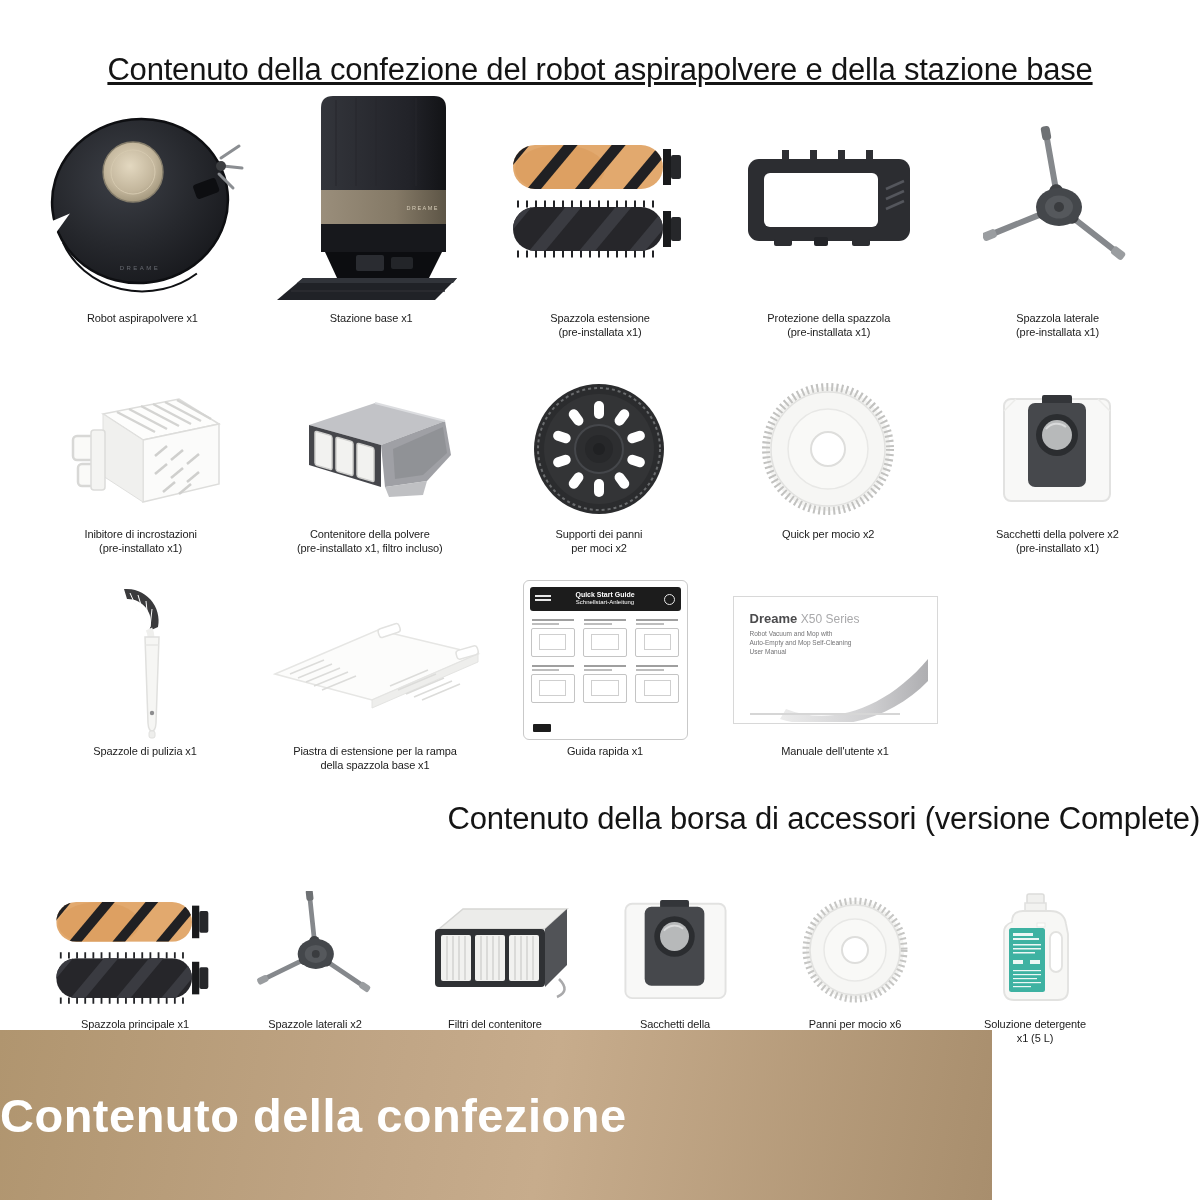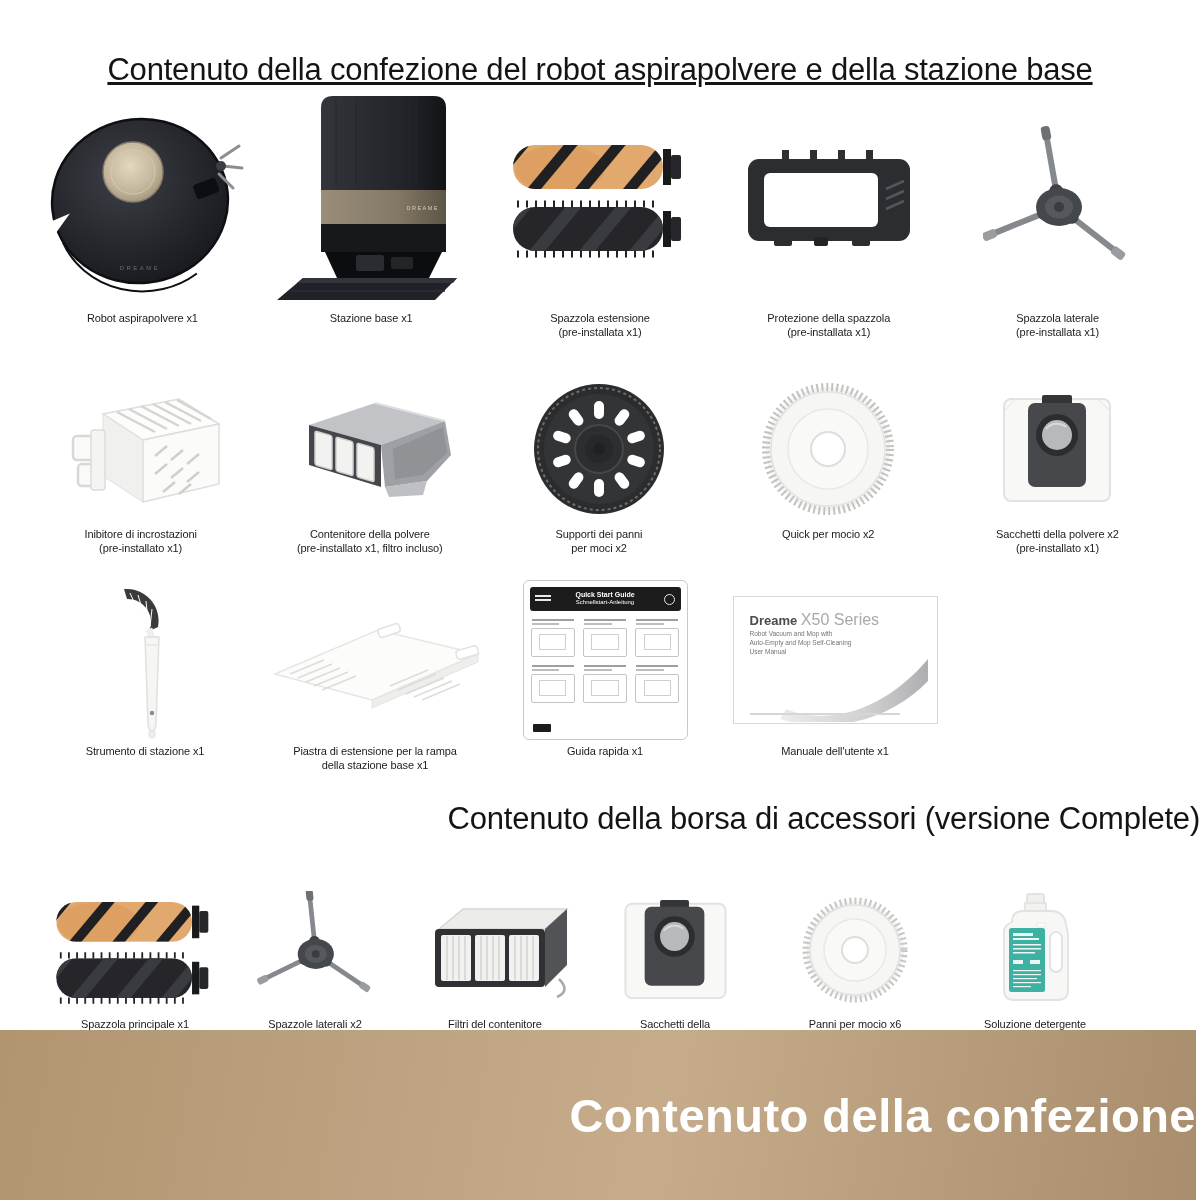--- a/index.html
+++ b/index.html
@@ -30,29 +30,29 @@
   .qg-h.s{width:60%;background:#bdbdbd;}
   .qg-sk{height:27px;border:1px solid #c4c4c4;border-radius:2px;margin:3px 1px 0 1px;
          display:flex;align-items:center;justify-content:center;}
   .qg-sk i{display:block;width:60%;height:55%;border:1px solid #cfcfcf;}
   .qg-chip{position:absolute;left:9px;bottom:7px;width:18px;height:8px;background:#1c1c1c;border-radius:1px;}
   
   .manual{position:relative;width:205px;height:128px;background:#fff;border:1.5px solid #d8d8d8;
           box-sizing:border-box;overflow:hidden;}
   .mn-titleline{position:absolute;left:16px;top:14px;font-size:13px;}
   .mn-brand{font-weight:700;color:#4b4b4d;}
-  .mn-series{color:#a9a9ab;font-size:16px;}
+  .mn-series{color:#a9a9ab;font-size:12px;}
   .mn-sub{position:absolute;left:16px;top:32px;font-size:6.5px;line-height:1.4;color:#737375;
           white-space:pre-line;}
   .mn-foot{position:absolute;left:16px;bottom:8px;width:150px;height:1.5px;background:#d6d6d6;}
   .mn-swoosh{position:absolute;inset:0;}
   
-  .banner{position:absolute;left:0;top:1030px;width:1196px;height:170px;
+  .banner{position:absolute;left:0;top:1030px;width:992px;height:170px;
           background:linear-gradient(100deg,#b0956f 0%,#c0a585 38%,#c7ac8c 55%,#a88e6d 100%);
-          display:flex;align-items:center;justify-content:flex-end;}
+          display:flex;align-items:center;justify-content:flex-start;}
   .banner-label{color:#ffffff;font-size:47px;font-weight:700;letter-spacing:0.5px;}
 </style>
 </head>
 <body>
 
 <div class="page">
 
   <div class="sec-title" style="top:52px;text-decoration:underline;">Contenuto della confezione del robot aspirapolvere e della stazione base</div>
 
   <div class="row r1" style="top:92px;left:28px;right:28px;">
@@ -368,21 +368,21 @@
               <line x1="56" y1="24" x2="58" y2="44"></line>
               <line x1="62" y1="32" x2="60" y2="50"></line>
             </g>
           <path d="M59 52 Q 61 56 61 60" stroke="#efefed" stroke-width="7" fill="none"></path>
           <path d="M55 60 L69 60 L66 146 Q 65.5 154 62 154 Q 58.5 154 58 146 Z" fill="#f6f6f4" stroke="#e0e0de" stroke-width="1.5"></path>
           <line x1="55.5" y1="68" x2="68.5" y2="68" stroke="#e6e6e4" stroke-width="1.5"></line>
           <circle cx="62" cy="136" r="2.2" fill="#8d8d8f"></circle>
           <rect x="59" y="154" width="6" height="7" rx="2" fill="#eeeeec" stroke="#e0e0de" stroke-width="1"></rect>
         </svg>
       </div>
-      <div class="cap">Strumento di stazione x1</div>
+      <div class="cap">Spazzole di pulizia x1</div>
     </div>
 
     <div class="cell">
       <div class="art">
         <svg width="230" height="115" viewBox="0 0 230 115">
           <polygon points="15,72 118,28 218,52 112,98" fill="#fcfcfb" stroke="#e6e6e4" stroke-width="1.5"></polygon>
           <polygon points="112,98 218,52 218,60 112,106" fill="#eeeeec" stroke="#e4e4e2" stroke-width="1"></polygon>
           <g stroke="#dcdcda" stroke-width="1.5">
             <line x1="30" y1="72" x2="64" y2="58"></line>
               <line x1="38" y1="76" x2="72" y2="62"></line>
@@ -393,21 +393,21 @@
               <line x1="138" y1="88" x2="176" y2="72"></line>
               <line x1="146" y1="92" x2="184" y2="76"></line>
               <line x1="154" y1="95" x2="192" y2="79"></line>
               <line x1="162" y1="98" x2="200" y2="82"></line>
           </g>
           <rect x="118" y="24" width="22" height="9" rx="3" fill="#ffffff" stroke="#e2e2e0" stroke-width="1.5" transform="rotate(-18 129 28)"></rect>
           <rect x="196" y="46" width="22" height="9" rx="3" fill="#ffffff" stroke="#e2e2e0" stroke-width="1.5" transform="rotate(-16 207 50)"></rect>
         </svg>
       </div>
       <div class="cap">Piastra di estensione per la rampa
-della stazione base x1</div>
+della spazzola base x1</div>
     </div>
 
     <div class="cell">
       <div class="art">
         <div class="qg">
           <div class="qg-head">
             <div class="qg-logo">
                 <i></i>
                 <i></i>
               </div>

